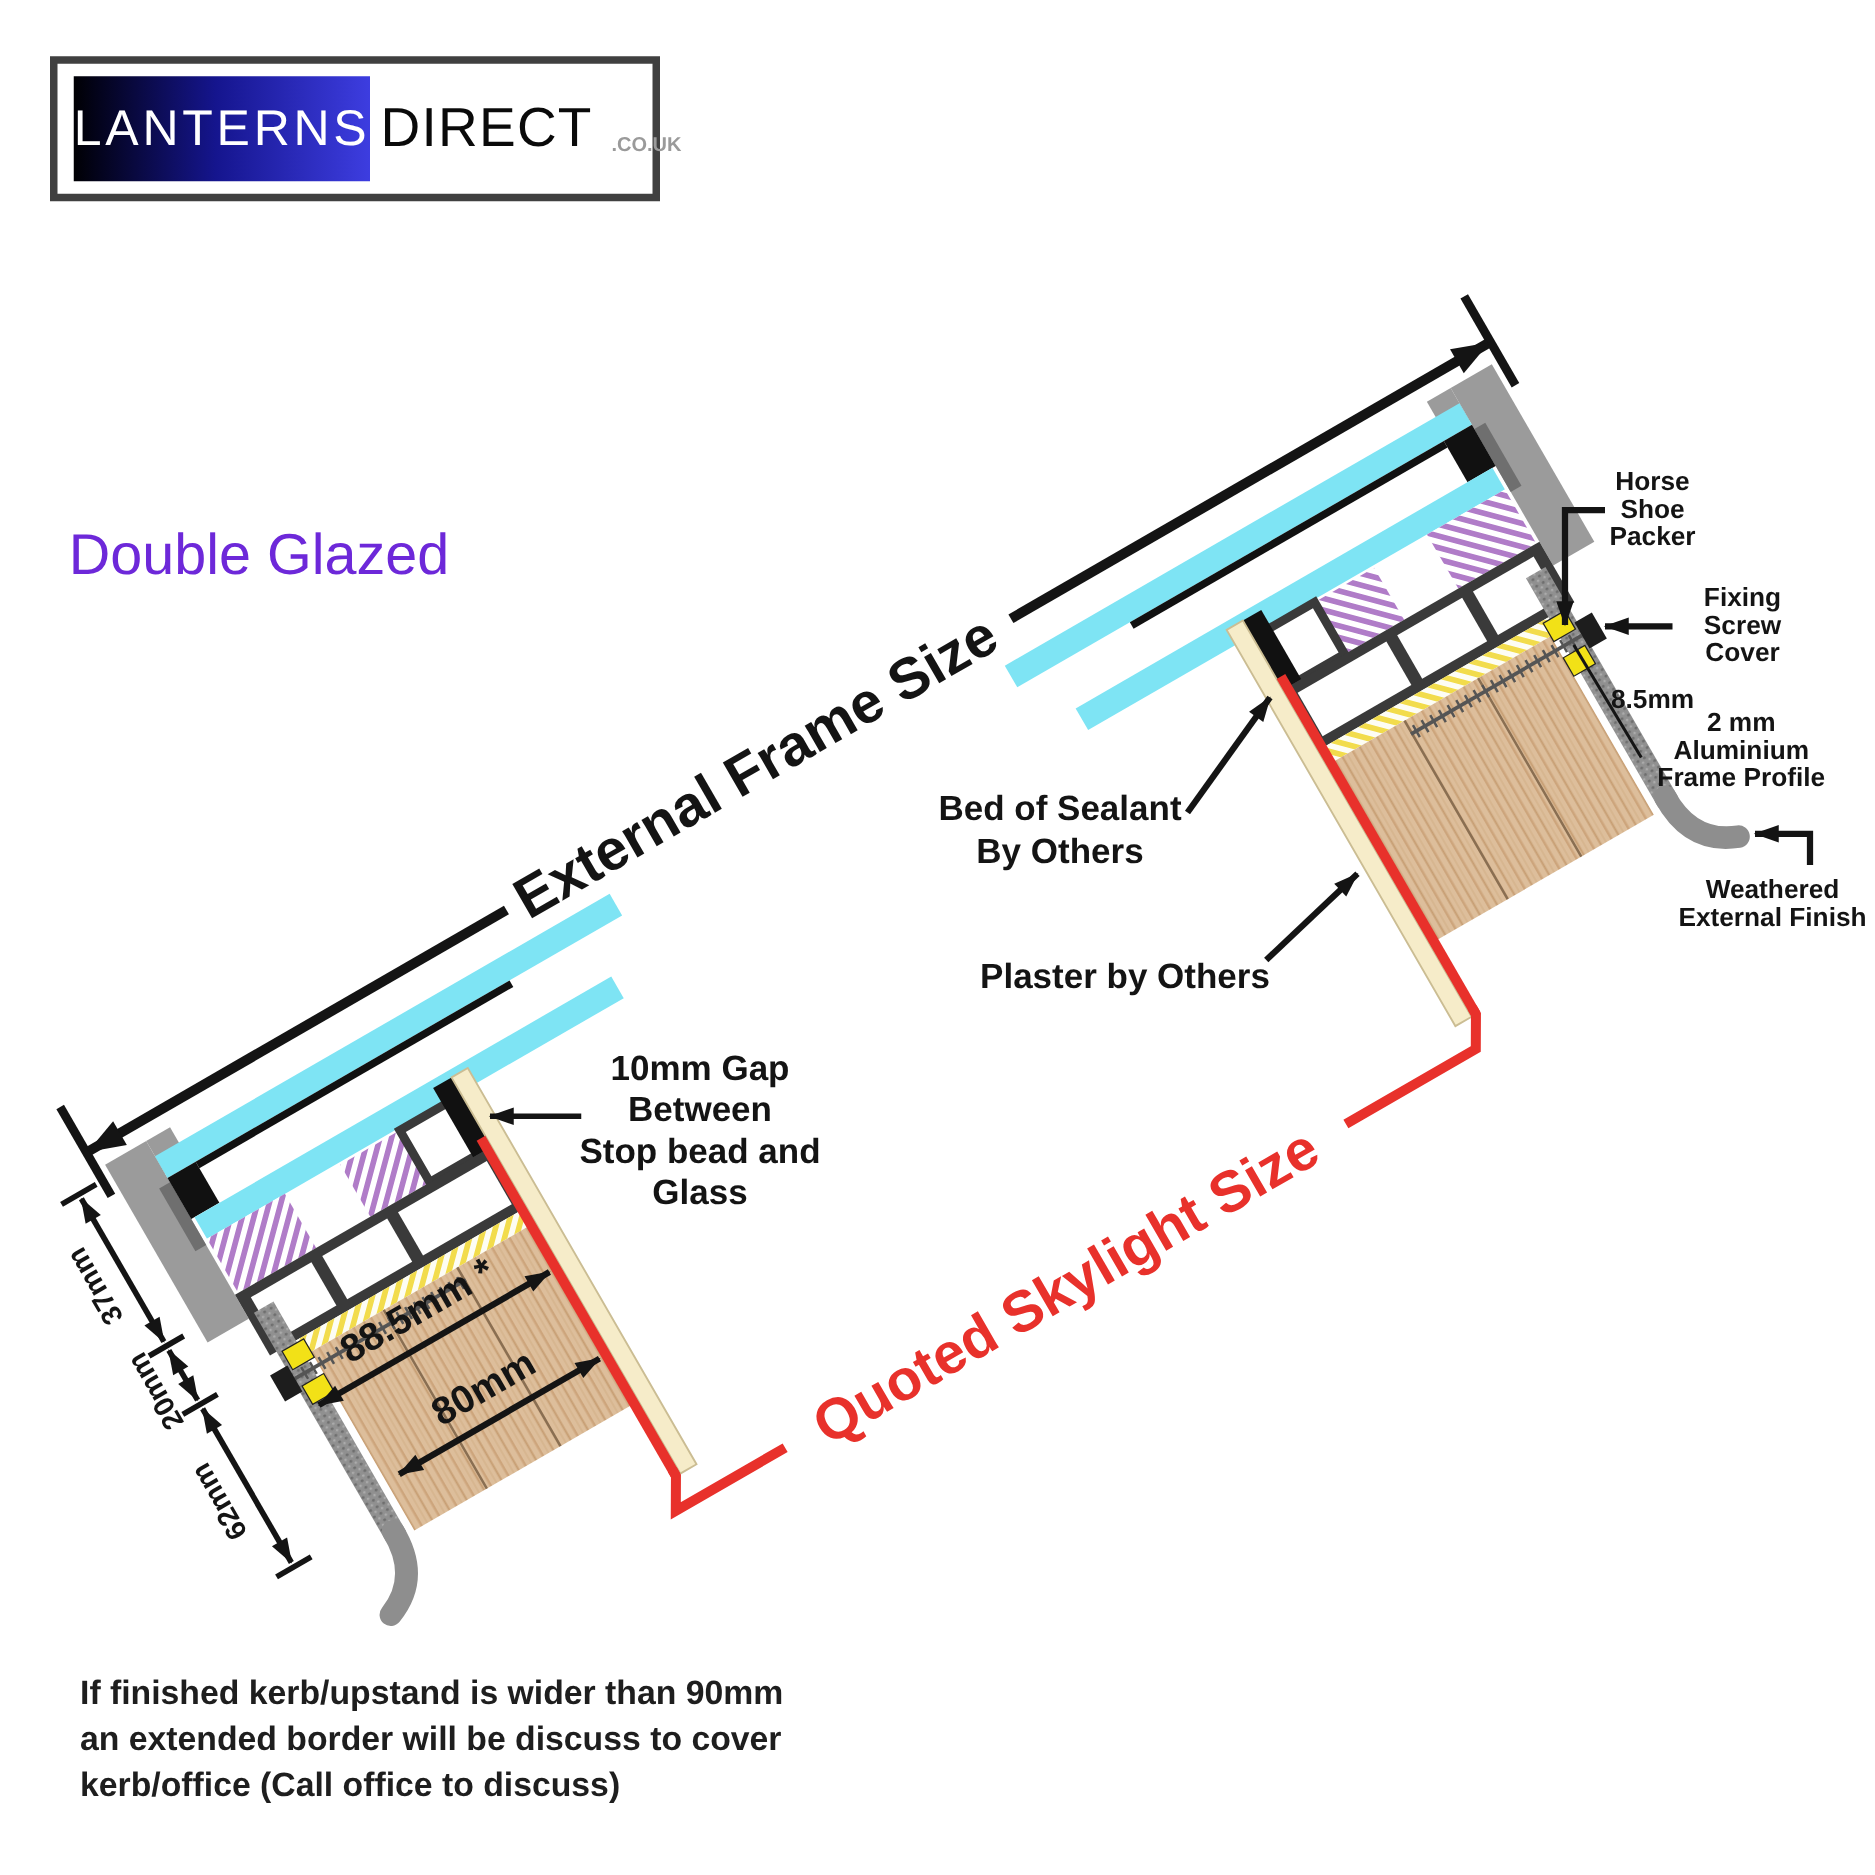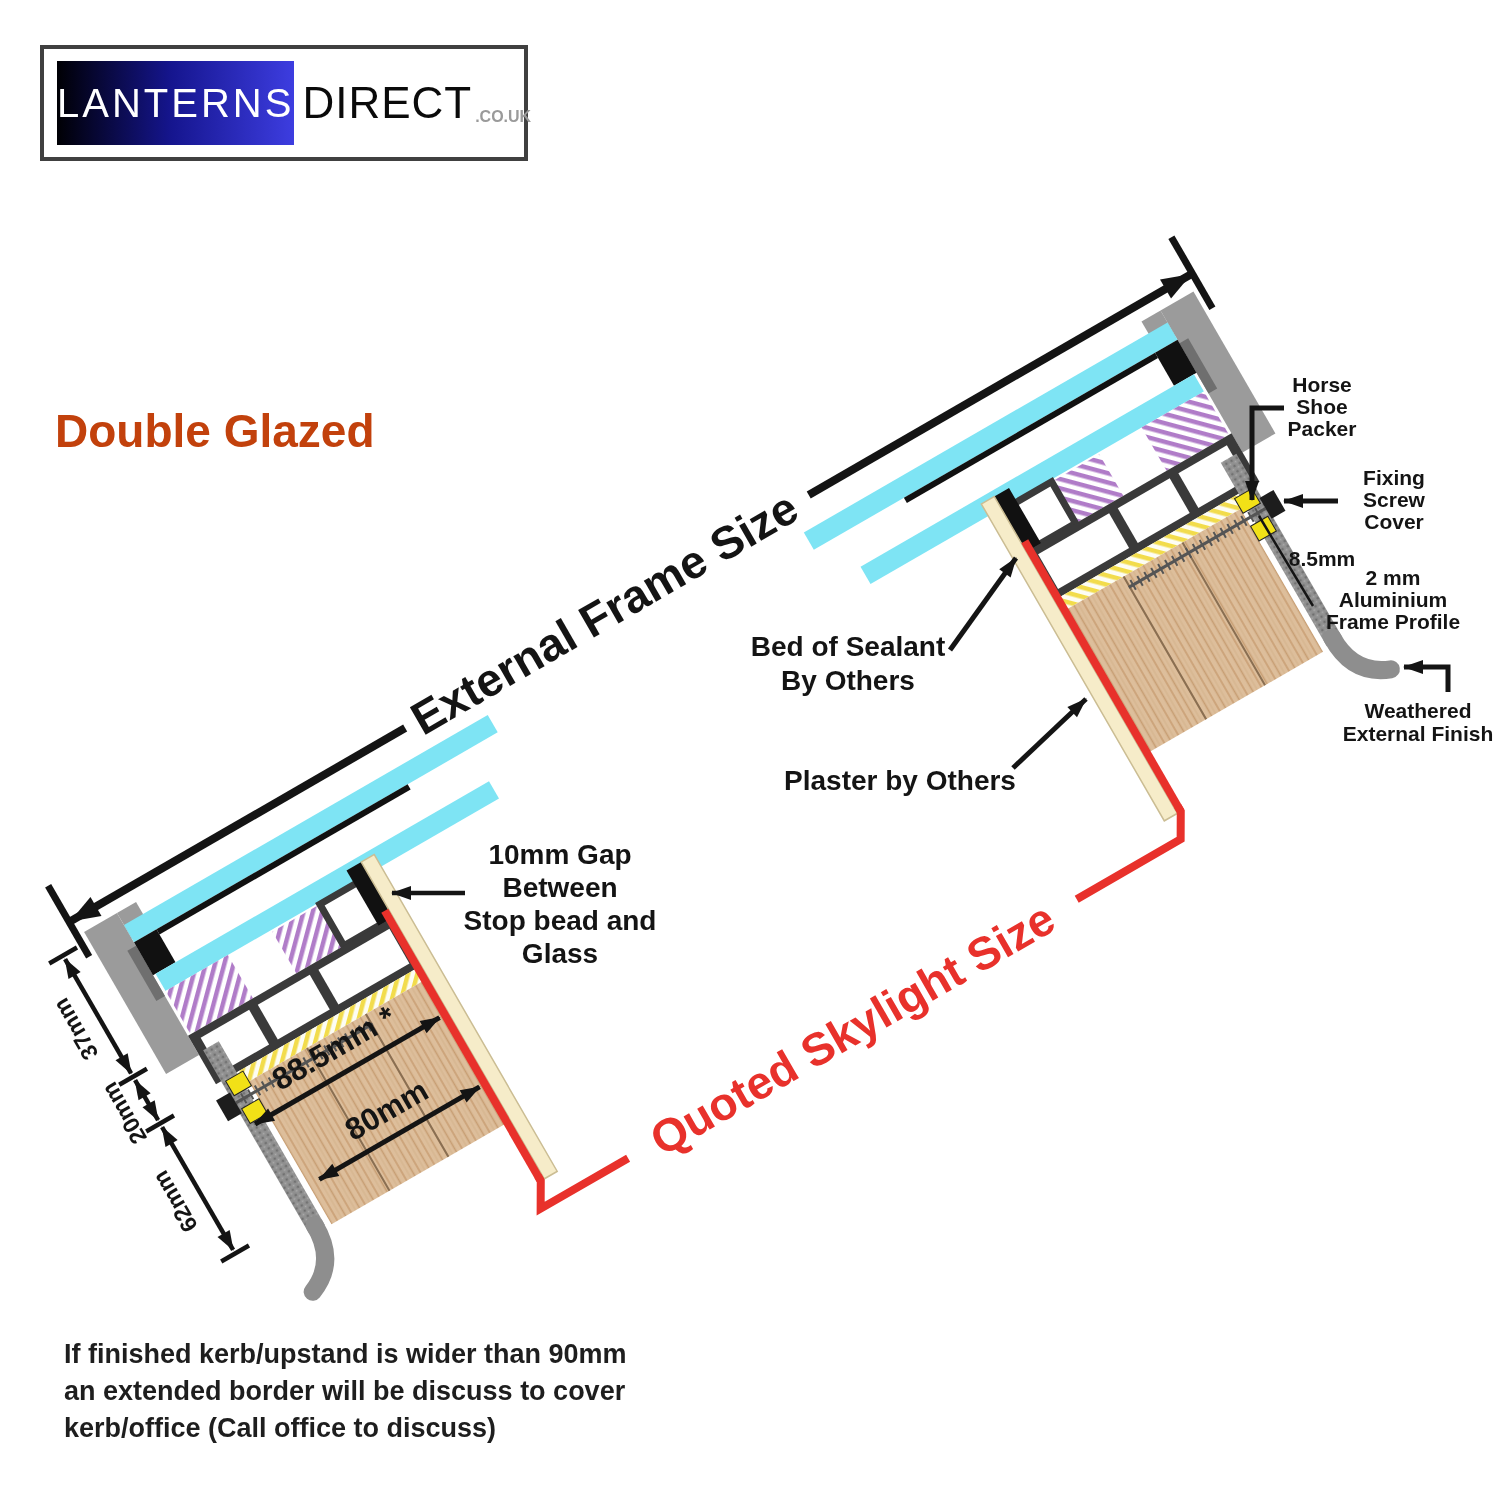--- a/index.html
+++ b/index.html
@@ -1,26 +1,26 @@
 <!DOCTYPE html>
 <html><head>
 <meta charset="utf-8">
 <style>
   html,body{margin:0;padding:0;background:#ffffff;}
   #stage{position:relative;width:1500px;height:1500px;background:#ffffff;overflow:hidden;
          font-family:"Liberation Sans", sans-serif;}
   #diagram{position:absolute;left:0;top:0;}
-  .logo{position:absolute;left:40px;top:45px;width:488px;height:116px;border:4px solid #404040;
+  .logo{position:absolute;left:40px;top:45px;width:488px;height:116px;border:6px solid #404040;
         background:#fff;display:flex;align-items:center;padding:0 13px;box-sizing:border-box;}
   .logo-blue{width:248px;height:84px;background:linear-gradient(90deg,#000004 0%,#15158e 48%,#3d3de0 100%);
         color:#fff;font-size:40px;letter-spacing:3px;display:flex;align-items:center;justify-content:center;
         font-weight:500;}
   .logo-direct{font-size:44px;font-weight:400;color:#0a0a0a;margin-left:8px;letter-spacing:1px;}
-  .logo-suffix{font-size:16px;font-weight:700;color:#9a9a9a;margin-left:3px;margin-top:28px;}
-  .page-title{position:absolute;left:55px;top:404px;font-size:46px;font-weight:700;color:#c2410c;}
+  .logo-suffix{font-size:16px;font-weight:700;color:#9a9a9a;margin-left:15px;margin-top:28px;}
+  .page-title{position:absolute;left:55px;top:416px;font-size:46px;font-weight:400;color:#6d28d9;}
   .footnote{position:absolute;left:64px;top:1336px;font-size:27px;font-weight:700;color:#1e1e1e;line-height:37px;}
   text{font-family:"Liberation Sans", sans-serif;}
   .lbl{font-size:21px;font-weight:700;fill:#141414;}
   .lbl-big{font-size:28px;font-weight:700;fill:#141414;}
   .dim-small{font-size:23px;font-weight:700;fill:#141414;}
   .dim-mid{font-size:31px;font-weight:700;fill:#141414;}
   .dim-huge{font-size:46px;font-weight:700;fill:#141414;}
   .dim-huge-red{font-size:46px;font-weight:700;fill:#e8312b;}
 </style>
 </head>

